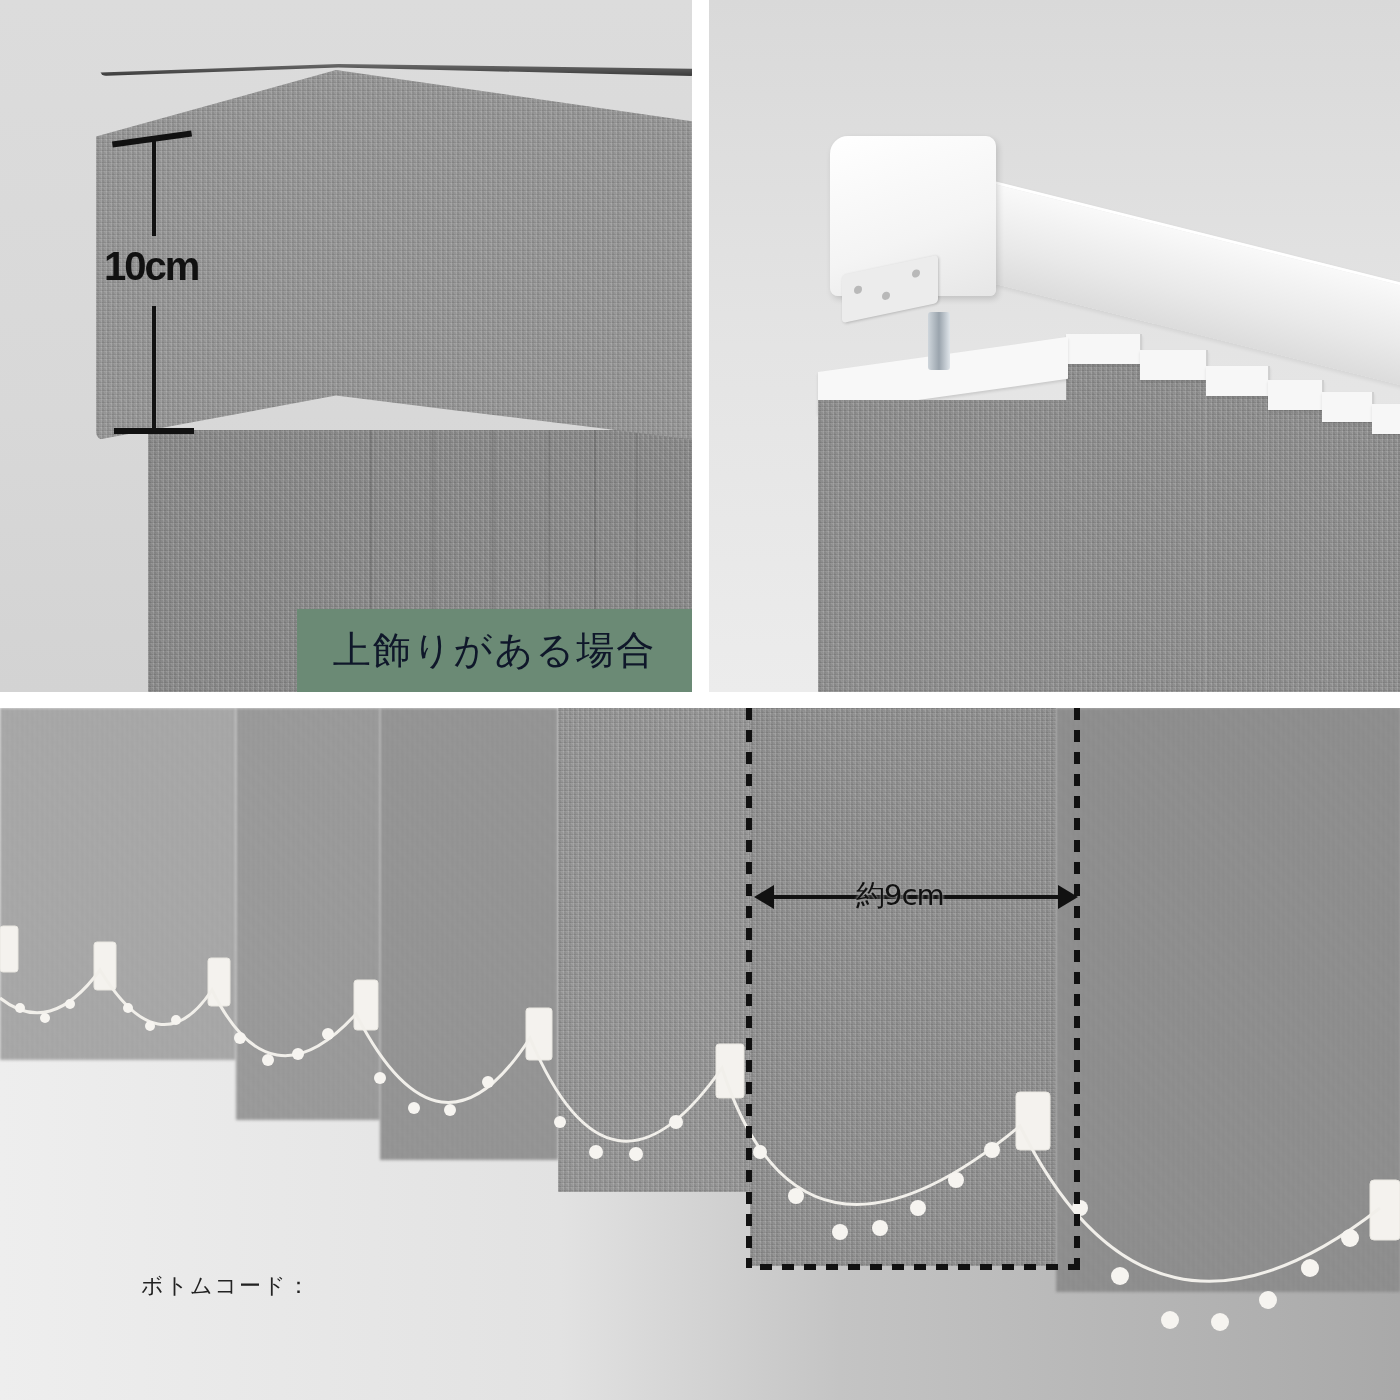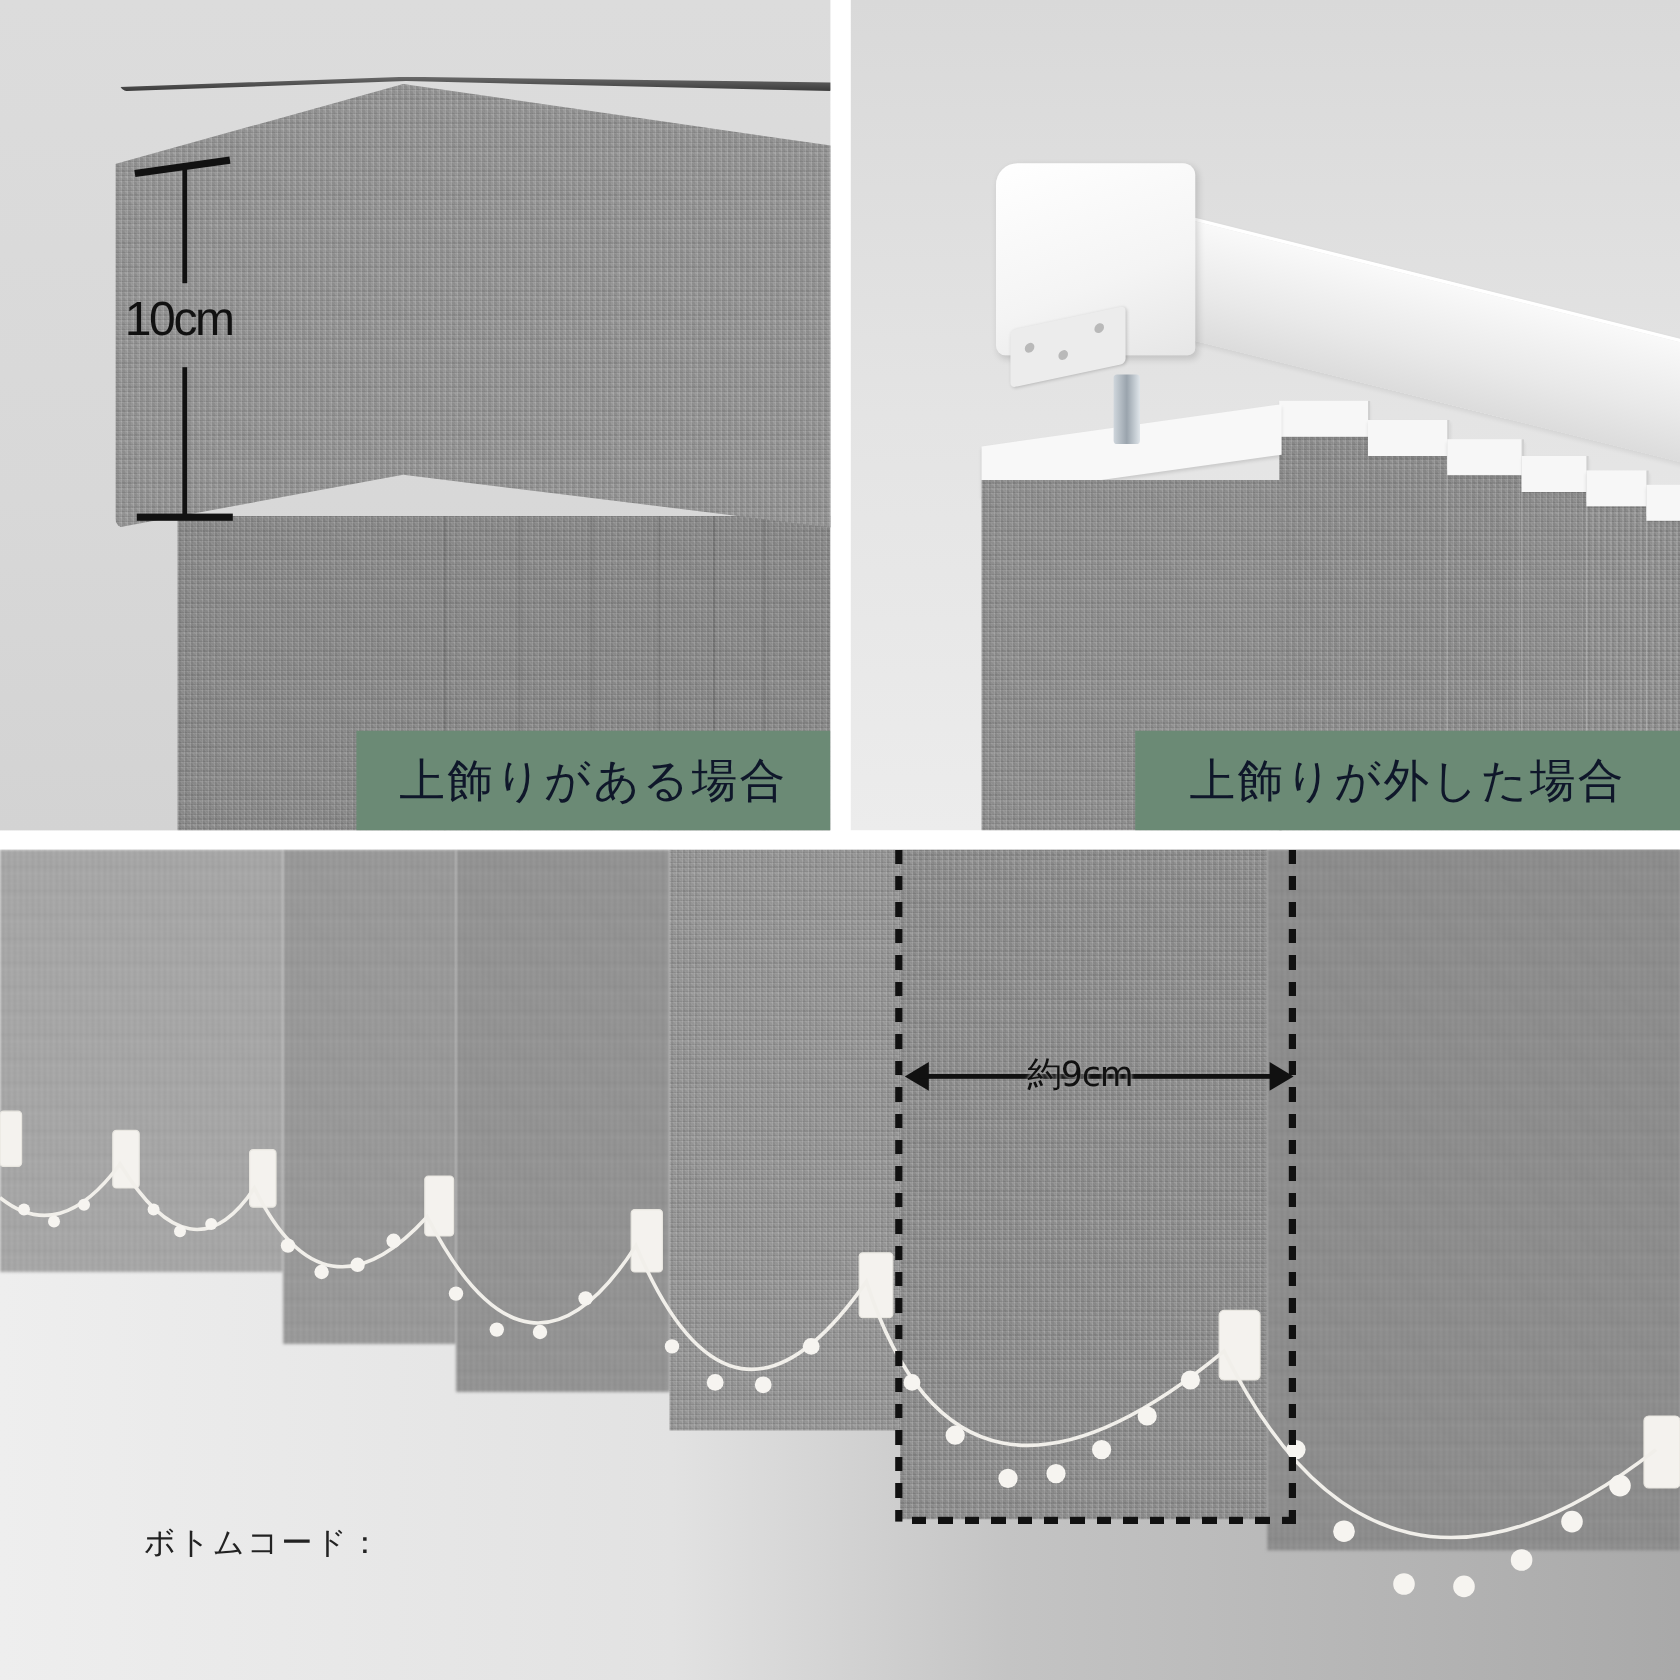--- a/index.html
+++ b/index.html
@@ -42,20 +42,21 @@
   .slat-line { position: absolute; top: 430px; width: 2px; height: 262px; background: rgba(0,0,0,0.10); }
 
   
   #measure-v-top { position: absolute; left: 152px; top: 140px; width: 4px; height: 96px; background: #111; }
   #measure-v-bot { position: absolute; left: 152px; top: 306px; width: 4px; height: 124px; background: #111; }
   #measure-cap-top { position: absolute; left: 112px; top: 136px; width: 80px; height: 6px; background: #111; transform: rotate(-8deg); }
   #measure-cap-bot { position: absolute; left: 114px; top: 428px; width: 80px; height: 6px; background: #111; }
   #measure-label {
     position: absolute; left: 104px; top: 244px; font-size: 40px; color: #111; letter-spacing: -2px;
     font-family: "Liberation Sans", sans-serif;
+    font-weight: bold;
   }
 
   
   .badge {
     position: absolute; background: #6b8a75; color: #0f172a;
     font-size: 38px; display: flex; align-items: center; justify-content: center;
     letter-spacing: 2px;
   }
   #badge-tl { left: 297px; top: 609px; width: 395px; height: 83px; }
   #badge-tr { left: 946px; top: 609px; width: 454px; height: 83px; }
@@ -90,21 +91,21 @@
   .dash-h { position: absolute; height: 6px; background: repeating-linear-gradient(90deg,#111 0 12px, transparent 12px 22px); }
   #arrow-line { position: absolute; left: 766px; top: 895px; width: 296px; height: 4px; background: #111; }
   #arrow-left { position: absolute; left: 754px; top: 885px; width: 0; height: 0; border-top: 12px solid transparent; border-bottom: 12px solid transparent; border-right: 20px solid #111; }
   #arrow-right { position: absolute; left: 1058px; top: 885px; width: 0; height: 0; border-top: 12px solid transparent; border-bottom: 12px solid transparent; border-left: 20px solid #111; }
   #width-label {
     position: absolute; left: 852px; top: 876px; padding: 0 4px; background: transparent;
     font-size: 29px; color: #111; letter-spacing: -1px;
     text-shadow: 0 0 3px #9a9a9a, 0 0 3px #9a9a9a;
   }
   #chain-svg { position: absolute; left: 0; top: 0; }
-  #caption { position: absolute; left: 120px; top: 1256px; color: #222; font-size: 26px; line-height: 60px; letter-spacing: 2px; }
+  #caption { position: absolute; left: 141px; top: 1256px; color: #222; font-size: 22px; line-height: 60px; letter-spacing: 2px; }
 </style>
 </head>
 <body>
 
 <div class="panel" id="panel-tl">
   <div class="fabric light panel" id="tl-slats"></div>
   <div class="slat-line" style="left:370px"></div>
   <div class="slat-line" style="left:432px"></div>
   <div class="slat-line" style="left:492px"></div>
   <div class="slat-line" style="left:548px"></div>
@@ -143,21 +144,20 @@
   <div class="fabric tr-slat" id="tr-slat-first"></div>
 
   <div id="endcap"></div>
   <div id="bracket">
     <div class="screw" style="left:12px; top:14px;"></div>
     <div class="screw" style="left:40px; top:26px;"></div>
     <div class="screw" style="left:70px; top:10px;"></div>
   </div>
   <div id="hook"></div>
 
-  <div class="badge" id="badge-tr">上飾りが外した場合</div>
 </div>
 
 <div class="panel" id="panel-b">
   <div class="fabric light soft b-slat" style="left:0; top:0; width:236px; height:352px; background-color:#a9a9a9;"></div>
   <div class="fabric soft b-slat" style="left:236px; top:0; width:144px; height:412px; background-color:#9a9a9a;"></div>
   <div class="fabric soft b-slat" style="left:380px; top:0; width:178px; height:452px; background-color:#949494;"></div>
   <div class="fabric b-slat" style="left:558px; top:0; width:192px; height:484px; background-color:#959595;"></div>
   <div class="fabric b-slat" style="left:750px; top:0; width:306px; height:558px; background-color:#8f8f8f;"></div>
   <div class="fabric soft b-slat" style="left:1056px; top:0; width:344px; height:584px; background-color:#8d8d8d;"></div>
 

